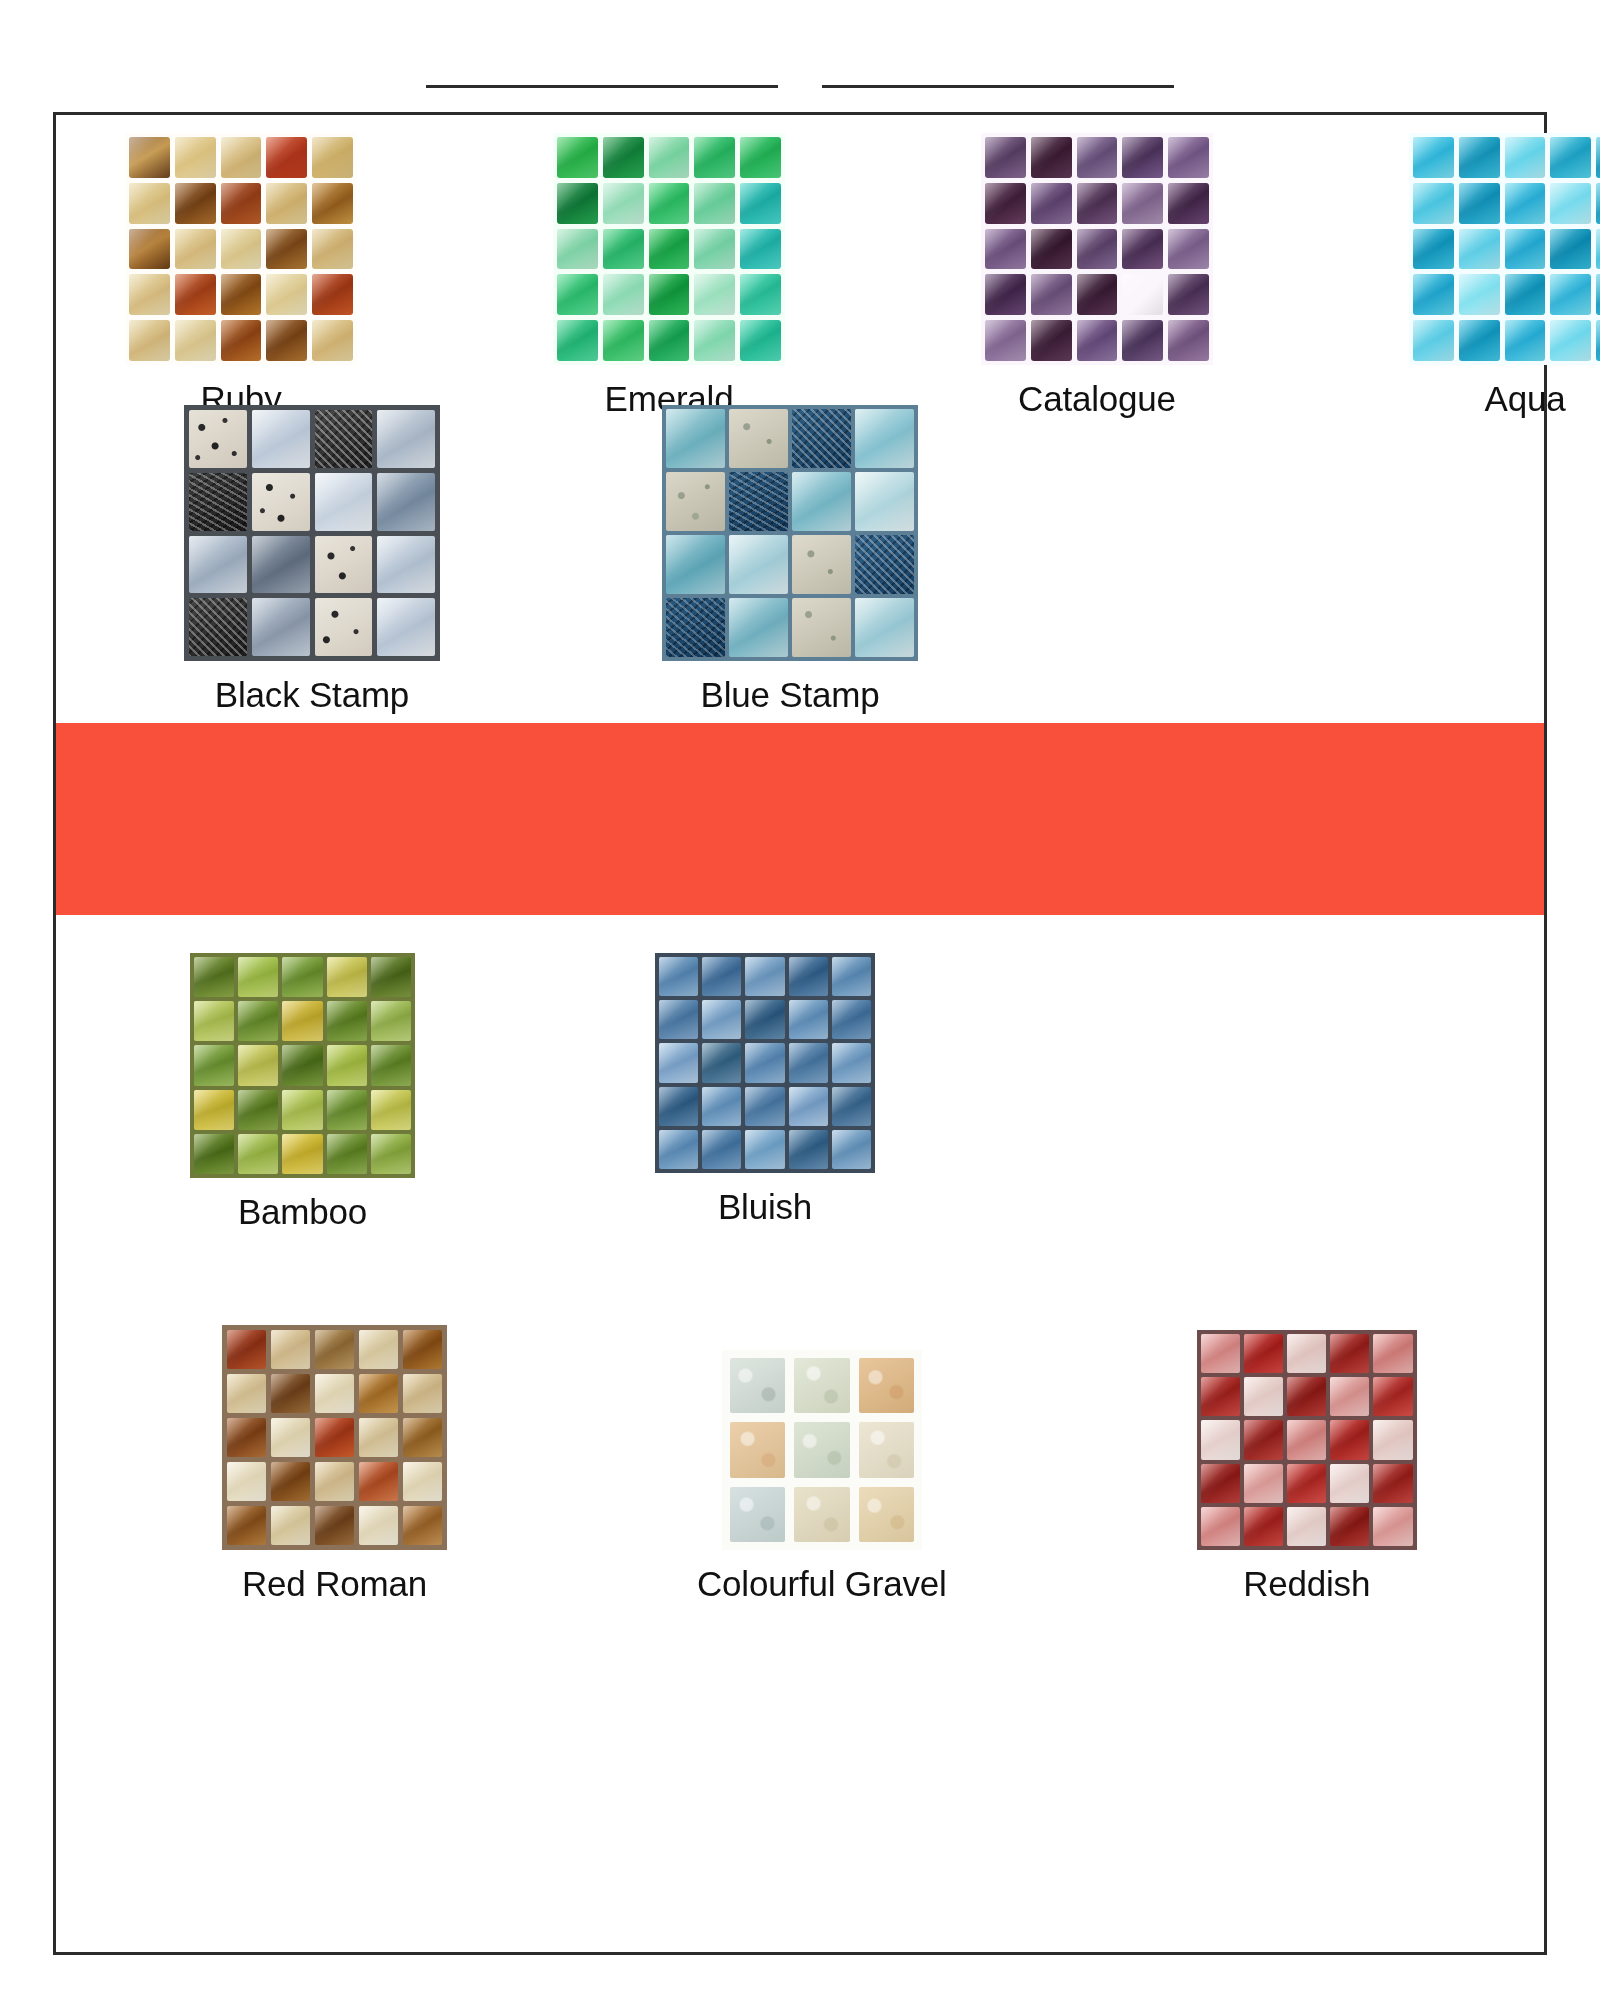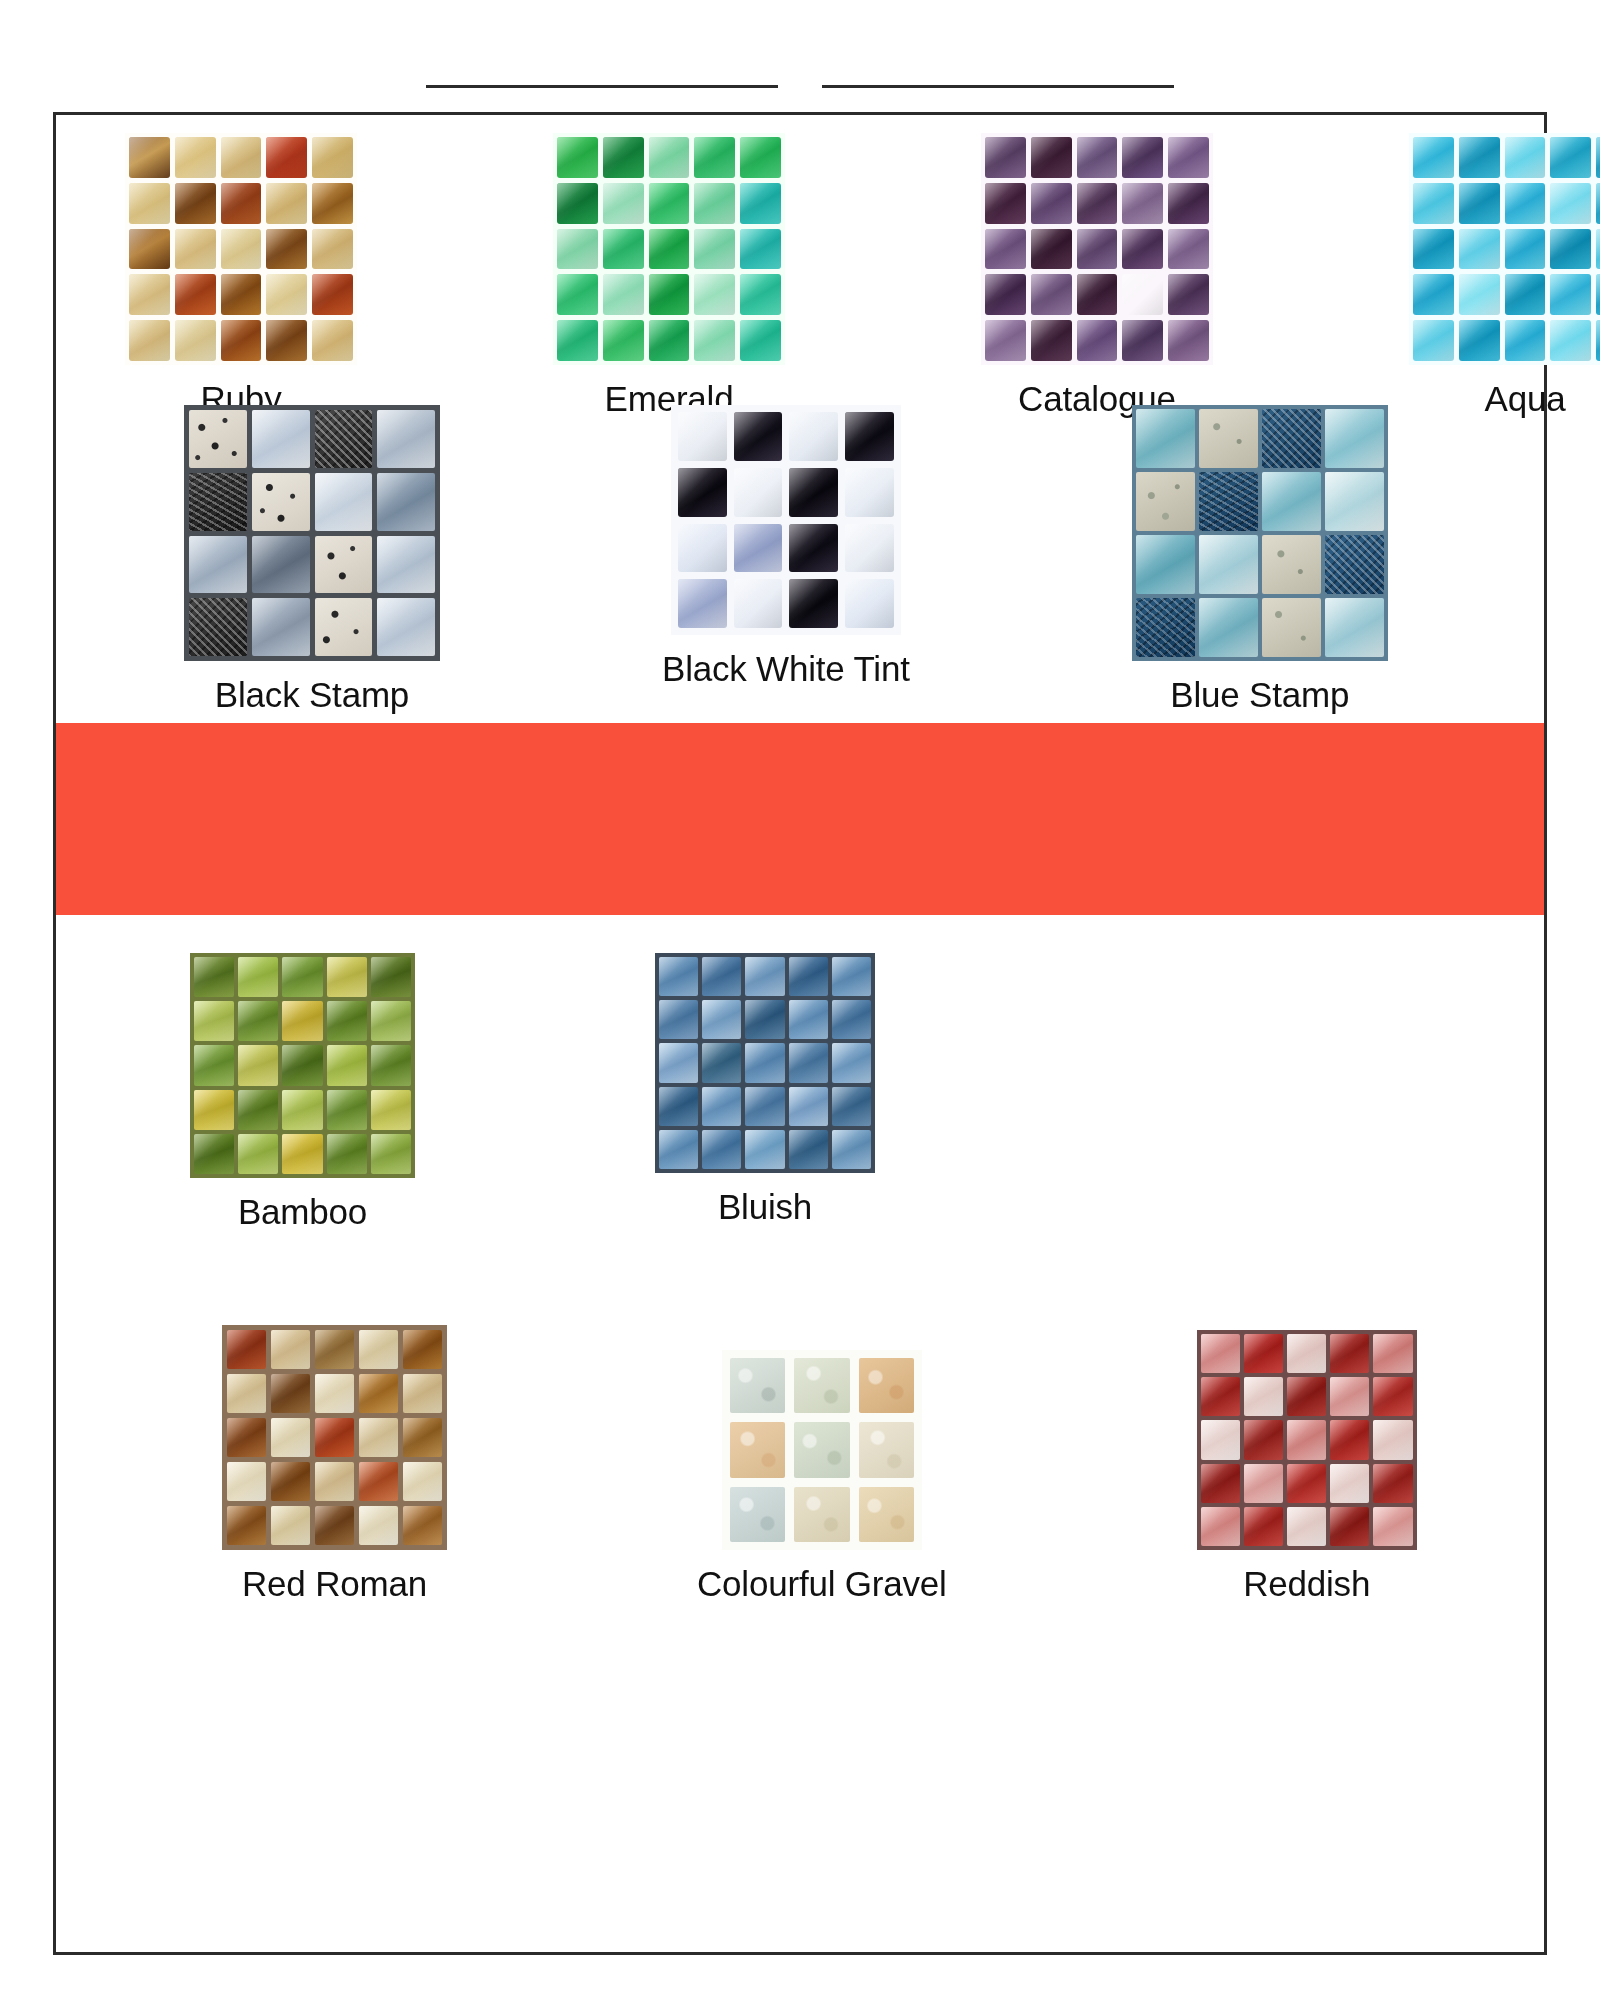--- a/index.html
+++ b/index.html
@@ -471,44 +471,20 @@
             <div class="t" style="background:
                  radial-gradient(circle at 35% 28%, #282828 0 3px, transparent 4px),
                  radial-gradient(circle at 72% 58%, #303030 0 2px, transparent 3px),
                  radial-gradient(circle at 20% 72%, #252525 0 3px, transparent 4px),
                  linear-gradient(150deg,#eae6dd,#d2cbbe)"></div>
             <div class="t gloss" style="background:linear-gradient(150deg,#dde5ee,#b3c1d1 55%,#edf2f7)"></div>
           </div>
           <div class="swatch-label">Black Stamp</div>
         </div>
 
-        <div class="swatch-cell">
-          <div class="mosaic m-bwtint">
-            <div class="t gloss" style="background:linear-gradient(150deg,#f5f7fb,#e2e7ef)"></div>
-            <div class="t gloss" style="background:linear-gradient(150deg,#2a2535,#0d0b14 55%,#3a3347)"></div>
-            <div class="t gloss" style="background:linear-gradient(150deg,#f2f5fa,#dde4ee)"></div>
-            <div class="t gloss" style="background:linear-gradient(150deg,#241f2e,#0a0810 55%,#342e41)"></div>
-
-            <div class="t gloss" style="background:linear-gradient(150deg,#221d2c,#09070e 55%,#322b3e)"></div>
-            <div class="t gloss" style="background:linear-gradient(150deg,#f6f8fc,#e4e9f1)"></div>
-            <div class="t gloss" style="background:linear-gradient(150deg,#201b29,#08060d 55%,#2f2939)"></div>
-            <div class="t gloss" style="background:linear-gradient(150deg,#f3f6fb,#dfe6f0)"></div>
-
-            <div class="t gloss" style="background:linear-gradient(150deg,#eef2fa,#d4ddec)"></div>
-            <div class="t gloss" style="background:linear-gradient(150deg,#b9c3e0,#8e9bc4 55%,#d0d8ee)"></div>
-            <div class="t gloss" style="background:linear-gradient(150deg,#262030,#0b0912 55%,#362f43)"></div>
-            <div class="t gloss" style="background:linear-gradient(150deg,#f5f7fb,#e1e7f0)"></div>
-
-            <div class="t gloss" style="background:linear-gradient(150deg,#c2cbe6,#97a4ca 55%,#d7ddf0)"></div>
-            <div class="t gloss" style="background:linear-gradient(150deg,#f4f6fb,#e0e6f0)"></div>
-            <div class="t gloss" style="background:linear-gradient(150deg,#1f1a28,#07060c 55%,#2e2838)"></div>
-            <div class="t gloss" style="background:linear-gradient(150deg,#eff3fa,#d7e0ee)"></div>
-          </div>
-          <div class="swatch-label">Black White Tint</div>
-        </div>
 
         <div class="swatch-cell">
           <div class="mosaic m-bluestamp">
             <div class="t gloss" style="background:linear-gradient(150deg,#9ecfd8,#6aaebc 55%,#bde0e7)"></div>
             <div class="t" style="background:
                  radial-gradient(circle at 30% 30%, #9aa08f 0 3px, transparent 4px),
                  radial-gradient(circle at 68% 55%, #8d9482 0 2px, transparent 3px),
                  linear-gradient(150deg,#dcd9cb,#bdb9a8)"></div>
             <div class="t" style="background:
                  repeating-linear-gradient(45deg, rgba(255,255,255,.30) 0 2px, transparent 2px 6px),

